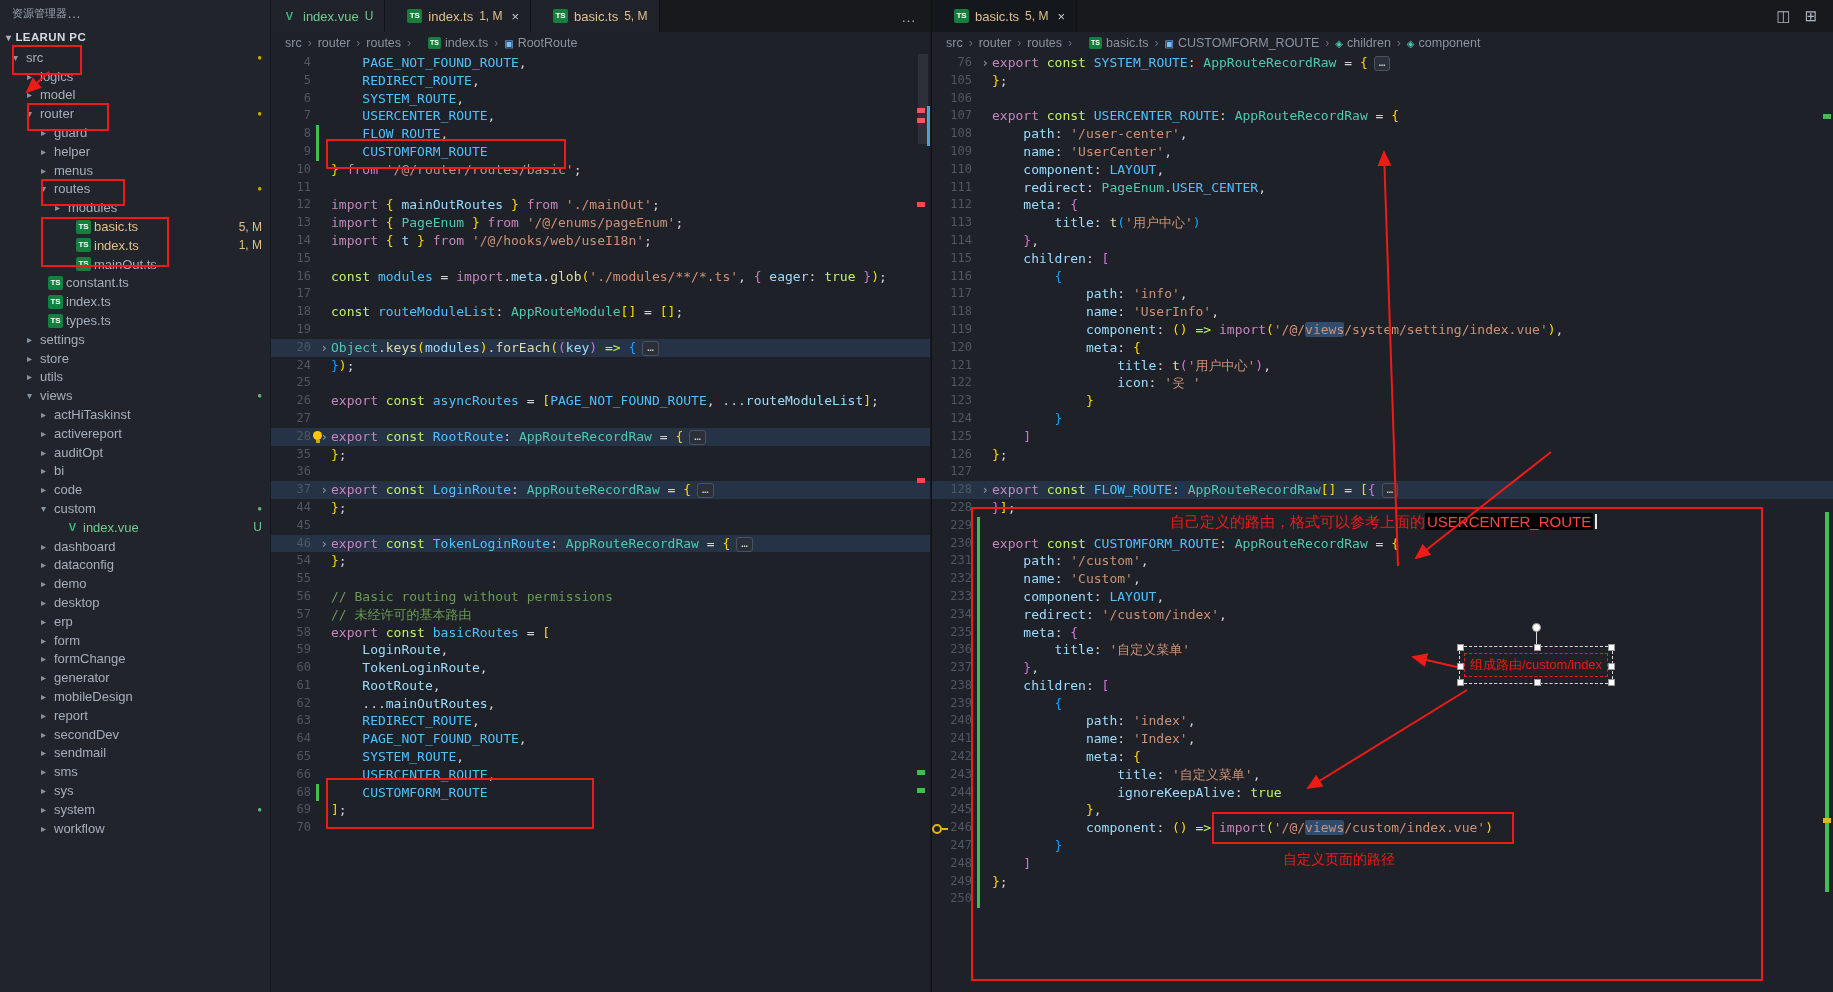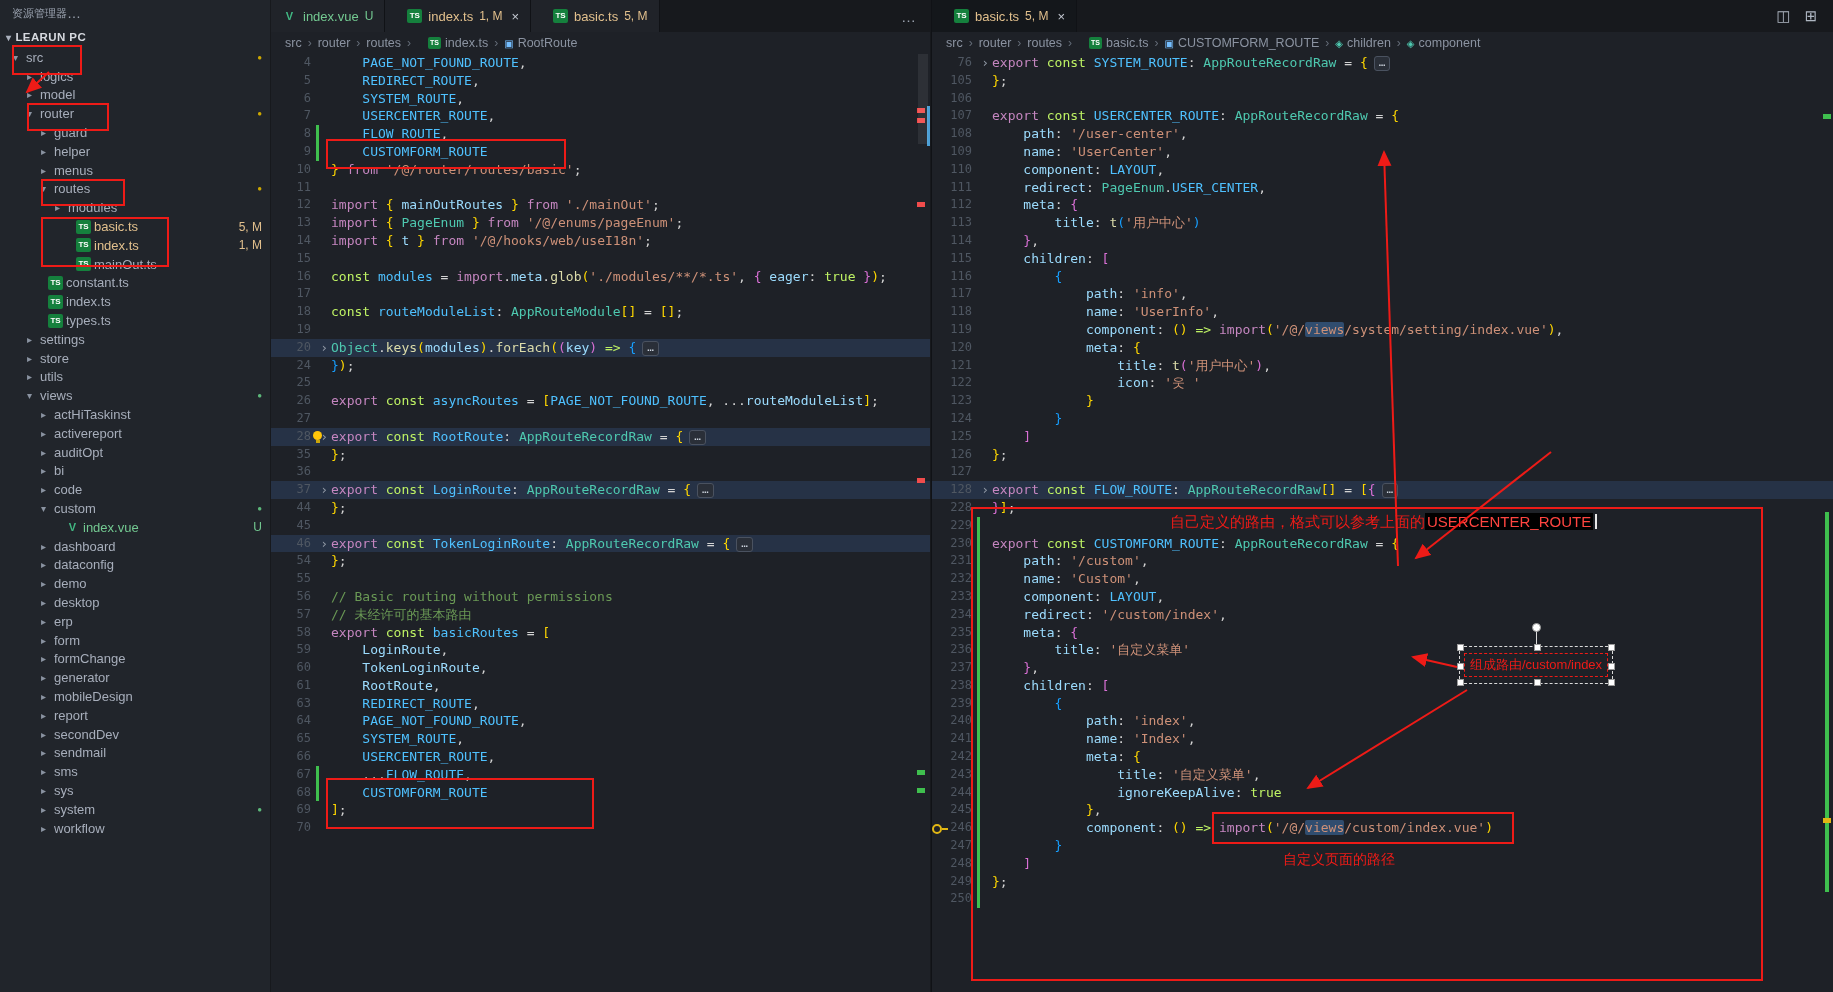--- a/index.html
+++ b/index.html
@@ -370,25 +370,25 @@
         <div class="cl"><span class="glyph"></span><span class="ln">45</span><span class="deco"></span><span class="codeln"></span></div>
         <div class="cl hlline"><span class="glyph"></span><span class="ln">46</span><span class="deco"><span class="fchev">›</span></span><span class="codeln"><span class="tk tk-kw">export </span><span class="tk tk-st">const </span><span class="tk tk-cn">TokenLoginRoute</span><span class="tk tk-pn">: </span><span class="tk tk-ty">AppRouteRecordRaw</span><span class="tk tk-pn"> = </span><span class="tk tk-b1">{</span><span class="pill">…</span></span></div>
         <div class="cl"><span class="glyph"></span><span class="ln">54</span><span class="deco"></span><span class="codeln"><span class="tk tk-b1">}</span><span class="tk tk-pn">;</span></span></div>
         <div class="cl"><span class="glyph"></span><span class="ln">55</span><span class="deco"></span><span class="codeln"></span></div>
         <div class="cl"><span class="glyph"></span><span class="ln">56</span><span class="deco"></span><span class="codeln"><span class="tk tk-cm">// Basic routing without permissions</span></span></div>
         <div class="cl"><span class="glyph"></span><span class="ln">57</span><span class="deco"></span><span class="codeln"><span class="tk tk-cm">// 未经许可的基本路由</span></span></div>
         <div class="cl"><span class="glyph"></span><span class="ln">58</span><span class="deco"></span><span class="codeln"><span class="tk tk-kw">export </span><span class="tk tk-st">const </span><span class="tk tk-cn">basicRoutes</span><span class="tk tk-pn"> = </span><span class="tk tk-b1">[</span></span></div>
         <div class="cl"><span class="glyph"></span><span class="ln">59</span><span class="deco"></span><span class="codeln"><span class="tk tk-va">    LoginRoute</span><span class="tk tk-pn">,</span></span></div>
         <div class="cl"><span class="glyph"></span><span class="ln">60</span><span class="deco"></span><span class="codeln"><span class="tk tk-va">    TokenLoginRoute</span><span class="tk tk-pn">,</span></span></div>
         <div class="cl"><span class="glyph"></span><span class="ln">61</span><span class="deco"></span><span class="codeln"><span class="tk tk-va">    RootRoute</span><span class="tk tk-pn">,</span></span></div>
+        <div class="cl"><span class="glyph"></span><span class="ln">62</span><span class="deco"></span><span class="codeln"><span class="tk tk-pn">    ...</span><span class="tk tk-va">mainOutRoutes</span><span class="tk tk-pn">,</span></span></div>
         <div class="cl"><span class="glyph"></span><span class="ln">63</span><span class="deco"></span><span class="codeln"><span class="tk tk-cn">    REDIRECT_ROUTE</span><span class="tk tk-pn">,</span></span></div>
         <div class="cl"><span class="glyph"></span><span class="ln">64</span><span class="deco"></span><span class="codeln"><span class="tk tk-cn">    PAGE_NOT_FOUND_ROUTE</span><span class="tk tk-pn">,</span></span></div>
         <div class="cl"><span class="glyph"></span><span class="ln">65</span><span class="deco"></span><span class="codeln"><span class="tk tk-cn">    SYSTEM_ROUTE</span><span class="tk tk-pn">,</span></span></div>
         <div class="cl"><span class="glyph"></span><span class="ln">66</span><span class="deco"></span><span class="codeln"><span class="tk tk-cn">    USERCENTER_ROUTE</span><span class="tk tk-pn">,</span></span></div>
-        <div class="cl"><span class="glyph"></span><span class="ln">67</span><span class="deco git-add"></span><span class="codeln"><span class="tk tk-pn">    ...</span><span class="tk tk-cn">FLOW_ROUTE</span><span class="tk tk-pn">,</span></span></div>
         <div class="cl"><span class="glyph"></span><span class="ln">68</span><span class="deco git-add"></span><span class="codeln"><span class="tk tk-cn">    CUSTOMFORM_ROUTE</span></span></div>
         <div class="cl"><span class="glyph"></span><span class="ln">69</span><span class="deco"></span><span class="codeln"><span class="tk tk-b1">]</span><span class="tk tk-pn">;</span></span></div>
         <div class="cl"><span class="glyph"></span><span class="ln">70</span><span class="deco"></span><span class="codeln"></span></div>
       </div>
     <div class="ruler">
       <span class="mark" style="right:0;top:52px;width:3px;height:40px;background:#4b9fd6;"></span>
       <span class="mark" style="right:5px;top:54px;width:8px;height:5px;background:#f14c4c;"></span>
       <span class="mark" style="right:5px;top:64px;width:8px;height:5px;background:#f14c4c;"></span>
       <span class="mark" style="right:5px;top:148px;width:8px;height:5px;background:#f14c4c;"></span>
       <span class="mark" style="right:5px;top:424px;width:8px;height:5px;background:#f14c4c;"></span>

